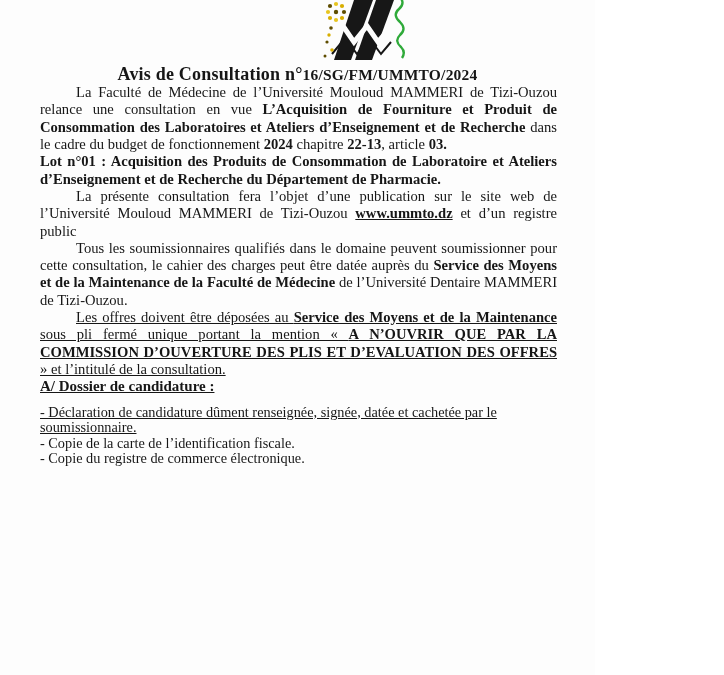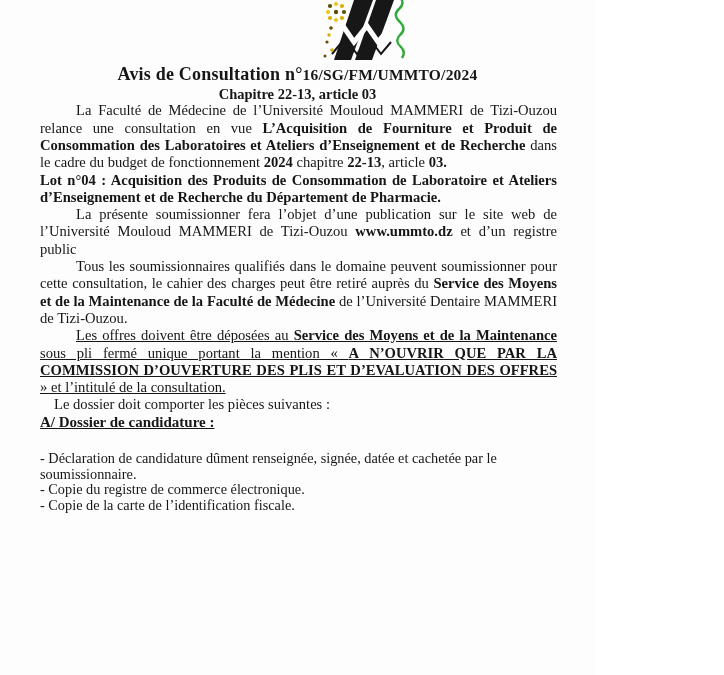--- a/index.html
+++ b/index.html
@@ -19,25 +19,25 @@
   .title .ref{font-size:15.5px;}
   .subtitle{font-size:14.5px;font-weight:bold;margin:2px 0 0;}
   .doc-body{padding:0 38px 0 40px;font-size:14.6px;line-height:17.3px;}
   p.blk{margin:0;}
   .para{margin-top:13px;text-align:justify;}
   .ind-normal{text-indent:36px;}
   .ind-small{text-indent:14px;}
   .lot{margin-top:14px;font-weight:bold;text-align:justify;}
   .heading{margin-top:14px;font-weight:bold;text-decoration:underline;font-size:15px;}
   .list-item{margin-top:0;font-size:14.3px;line-height:15.6px;}
-  .heading + .list-item{margin-top:20px;}
+  .heading + .list-item{margin-top:9px;text-decoration:underline;}
   .spaced{margin-top:28px;text-decoration:underline;}
   .tight{margin-top:2px;}
   .b{font-weight:bold;}
-  .u{}
+  .u{text-decoration:underline;}
 </style>
 </head>
 <body>
 
 <div class="page">
 
   <div class="logo">
     <svg width="88" height="60" viewBox="0 0 88 60" xmlns="http://www.w3.org/2000/svg">
 
       <polygon points="34,0 53,0 31,60 14,60" fill="#171717"></polygon>
@@ -63,29 +63,27 @@
         <circle cx="9" cy="35" r="1.7" fill="#d8ae00"></circle>
         <circle cx="7" cy="42" r="1.6" fill="#5f4d00"></circle>
         <circle cx="12" cy="50" r="1.8" fill="#d8ae00"></circle>
         <circle cx="5" cy="56" r="1.5" fill="#5f4d00"></circle>
       </g>
     </svg>
   </div>
 
   <div class="header">
     <h1 class="title"><span>Avis de Consultation n°</span><span class="ref">16/SG/FM/UMMTO/2024</span></h1>
-    <h2 class="subtitle">Chapitre 22-13, article 03</h2>
   </div>
 
   <div class="doc-body">
       <p class="blk para ind-normal"><span>La Faculté de Médecine de l’Université Mouloud MAMMERI de Tizi-Ouzou relance une consultation en vue </span><span class="b">L’Acquisition de Fourniture et Produit de Consommation des Laboratoires et Ateliers d’Enseignement et de Recherche</span><span> dans le cadre du budget de fonctionnement </span><span class="b">2024</span><span> chapitre </span><span class="b">22-13</span><span>, article </span><span class="b">03.</span></p>
-      <p class="blk lot"><span class="b">Lot n°04 : Acquisition des Produits de Consommation de Laboratoire et Ateliers d’Enseignement et de Recherche du Département de Pharmacie.</span></p>
-      <p class="blk para ind-normal"><span>La présente soumissionner fera l’objet d’une publication sur le site web de l’Université Mouloud MAMMERI de Tizi-Ouzou </span><span class="b u">www.ummto.dz</span><span> et d’un registre public</span></p>
-      <p class="blk para ind-normal"><span>Tous les soumissionnaires qualifiés dans le domaine peuvent soumissionner pour cette consultation, le cahier des charges peut être retiré auprès du </span><span class="b">Service des Moyens et de la Maintenance de la Faculté de Médecine</span><span> de l’Université Dentaire MAMMERI de Tizi-Ouzou.</span></p>
+      <p class="blk lot"><span class="b">Lot n°01 : Acquisition des Produits de Consommation de Laboratoire et Ateliers d’Enseignement et de Recherche du Département de Pharmacie.</span></p>
+      <p class="blk para ind-normal"><span>La présente consultation fera l’objet d’une publication sur le site web de l’Université Mouloud MAMMERI de Tizi-Ouzou </span><span class="b u">www.ummto.dz</span><span> et d’un registre public</span></p>
+      <p class="blk para ind-normal"><span>Tous les soumissionnaires qualifiés dans le domaine peuvent soumissionner pour cette consultation, le cahier des charges peut être datée auprès du </span><span class="b">Service des Moyens et de la Maintenance de la Faculté de Médecine</span><span> de l’Université Dentaire MAMMERI de Tizi-Ouzou.</span></p>
       <p class="blk para ind-normal spaced"><span>Les offres doivent être déposées au </span><span class="b">Service des Moyens et de la Maintenance</span><span> sous pli fermé unique portant la mention « </span><span class="b">A N’OUVRIR QUE PAR LA COMMISSION D’OUVERTURE DES PLIS ET D’EVALUATION DES OFFRES</span><span> » et l’intitulé de la consultation.</span></p>
-      <p class="blk para ind-small tight"><span>Le dossier doit comporter les pièces suivantes :</span></p>
       <p class="blk heading"><span class="b">A/ Dossier de candidature :</span></p>
       <p class="blk list-item"><span>- Déclaration de candidature dûment renseignée, signée, datée et cachetée par le soumissionnaire.</span></p>
+      <p class="blk list-item"><span>- Copie de la carte de l’identification fiscale.</span></p>
       <p class="blk list-item"><span>- Copie du registre de commerce électronique.</span></p>
-      <p class="blk list-item"><span>- Copie de la carte de l’identification fiscale.</span></p>
     </div>
 
 </div>
 
 </body></html>

